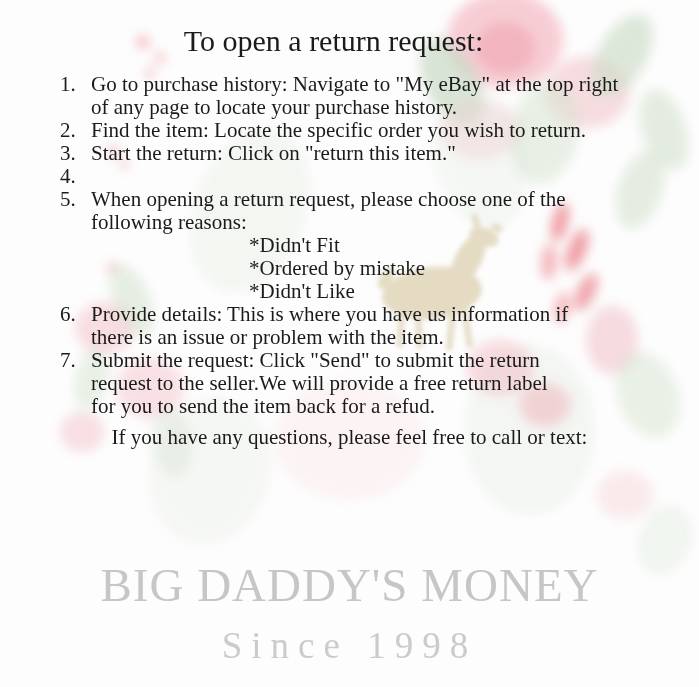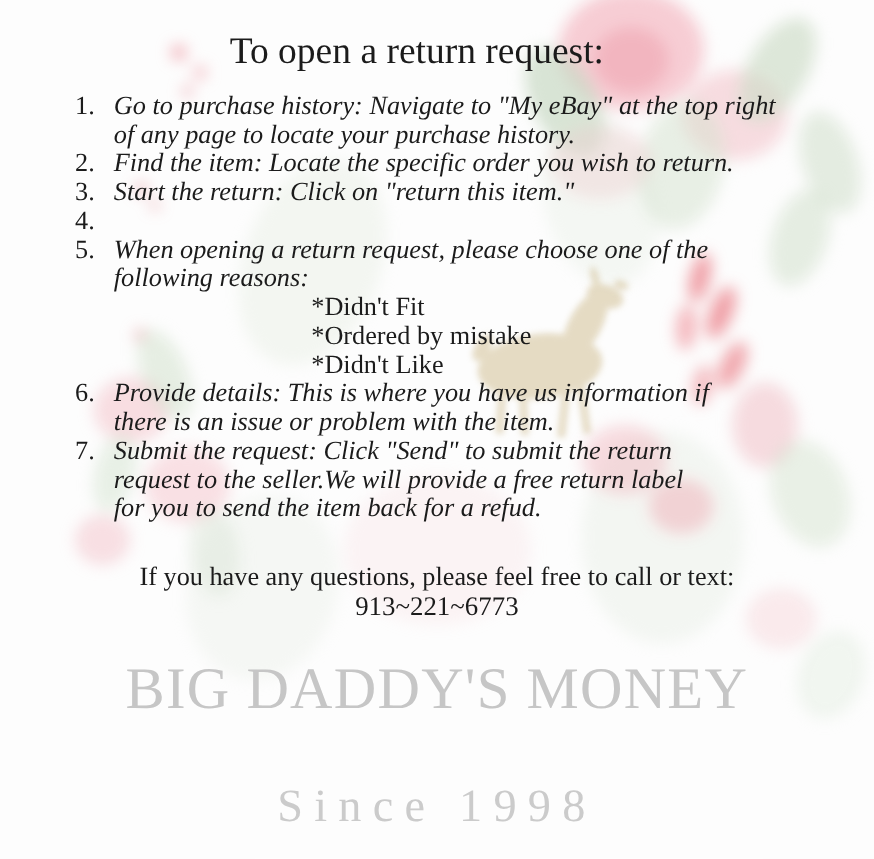--- a/index.html
+++ b/index.html
@@ -12,21 +12,21 @@
     font-family: "Liberation Serif", "DejaVu Serif", serif;
     color: #1b1b1b;
   }
   .bg-art {
     position: absolute;
     top: 0; left: 0;
     z-index: 0;
   }
   .watermark-brand {
     position: absolute;
-    top: 524px; left: 0;
+    top: 558px; left: 0;
     width: 100%;
     text-align: center;
     font-size: 47px;
     letter-spacing: 1px;
     color: #c6c6c6;
     z-index: 1;
     white-space: nowrap;
   }
   .watermark-since {
     position: absolute;
@@ -50,29 +50,29 @@
     font-size: 30px;
     font-weight: normal;
     transform: translateX(-16px);
   }
   .body-text { font-size: 21px; line-height: 23px; }
   .step {
     display: flex;
     padding-left: 60px;
   }
   .step .num { flex: none; width: 31px; }
-  .step .txt { white-space: pre-line; font-style: italic; }
+  .step .txt { white-space: pre-line; }
   .reasons { padding-left: 249px; }
   .reason-line { }
   .note {
     padding-left: 80px;
     white-space: pre-line;
   }
   .contact {
-    margin-top: 32px;
+    margin-top: 8px;
     text-align: center;
   }
   .phone {
     text-align: center;
     font-size: 21.5px;
   }
 </style>
 </head>
 <body>
 
@@ -186,16 +186,15 @@
     </div>
 
     <div class="step body-text">
       <span class="num">7.</span>
       <div class="txt">Submit the request: Click "Send" to submit the return
 request to the seller.We will provide a free return label
 for you to send the item back for a refud.</div>
     </div>
 
     <div class="contact body-text">If you have any questions, please feel free to call or text:</div>
-    <div class="phone">913~221~6773</div>
 
   </div>
 </div>
 
 </body></html>

